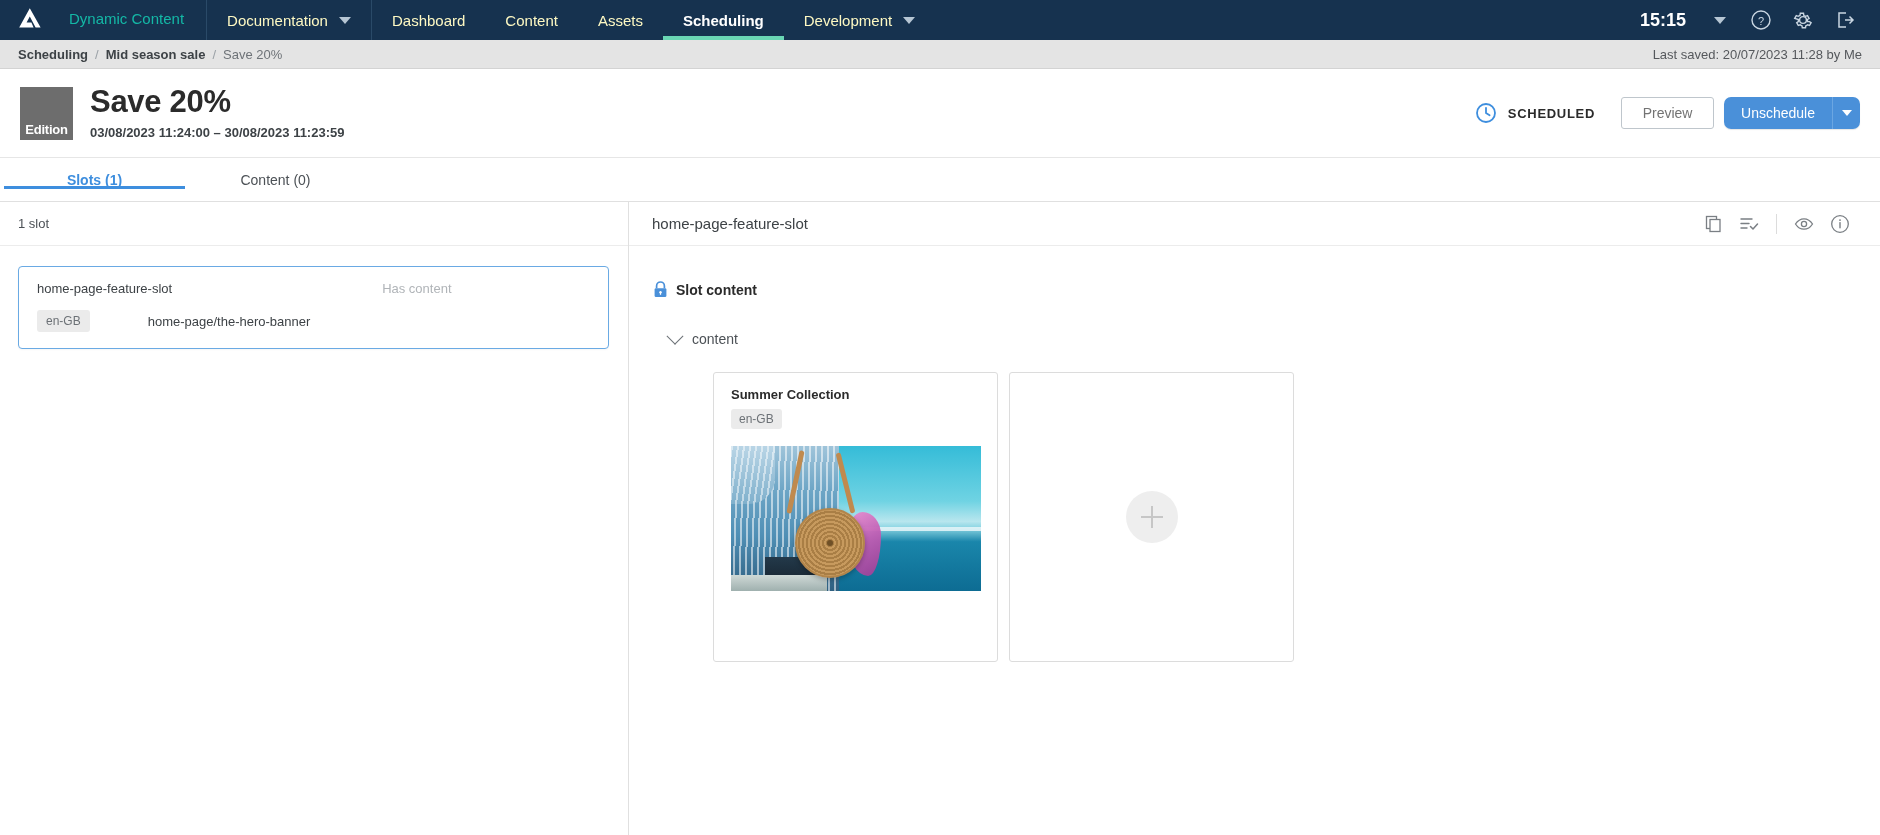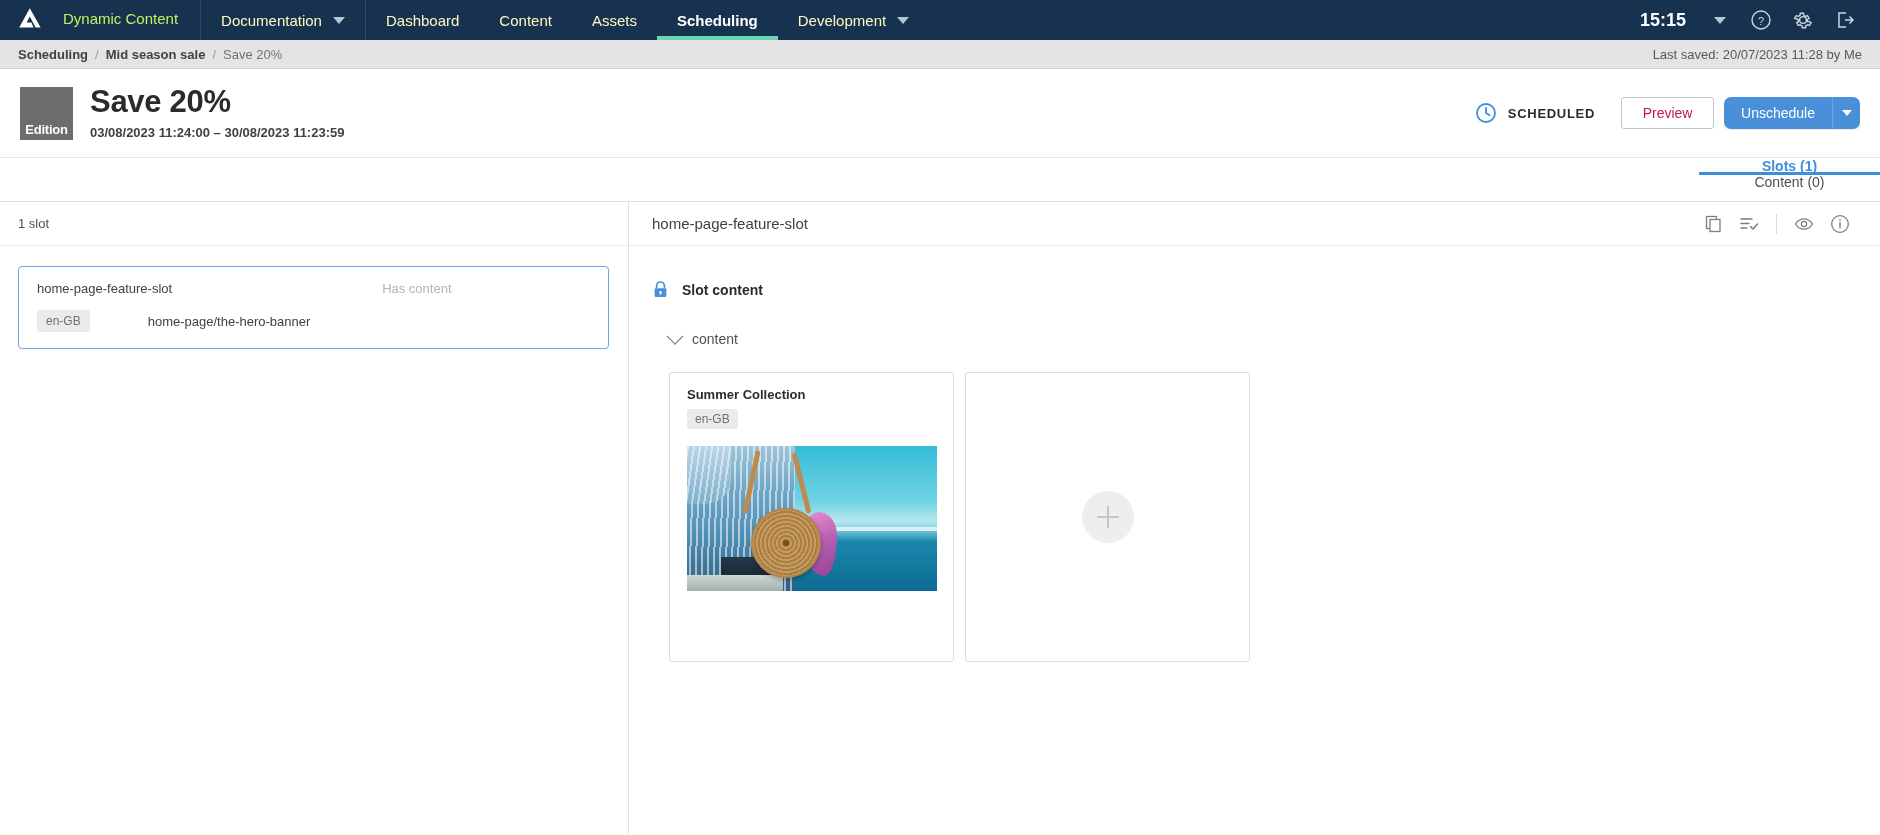--- a/index.html
+++ b/index.html
@@ -13,24 +13,24 @@
 
   
   .topnav {
     height: 40px;
     background: #16324f;
     display: flex;
     align-items: stretch;
     color: #dfe6ed;
   }
   .nav-brand {
-    display: flex; align-items: center; gap: 21px;
+    display: flex; align-items: center; gap: 27px;
     padding: 0 22px 4px 18px;
     border-right: 1px solid #2a4a68;
-    font-size: 15px; color: #bef264;
+    font-size: 15px; color: #14b8a6;
   }
   .nav-logo { width: 24px; height: 22px; display: block; }
   .nav-item {
     display: flex; align-items: center; gap: 11px;
     padding: 0 20px;
     font-size: 15px; color: #fef9c3;
     position: relative;
     cursor: pointer;
     white-space: nowrap;
   }
@@ -101,21 +101,21 @@
   }
   .head-right { margin-left: auto; display: flex; align-items: center; gap: 0; }
   .status-wrap { display: flex; align-items: center; gap: 11px; margin-right: 26px; }
   .status-text {
     font-size: 13px; font-weight: bold; color: #2b2b2b;
     letter-spacing: 0.7px;
   }
   .btn-preview {
     height: 32px; min-width: 93px;
     border: 1px solid #bfc6cc; border-radius: 3px;
-    background: #ffffff; color: #be185d;
+    background: #ffffff; color: #737373;
     font-size: 14px; font-family: inherit;
     display: flex; align-items: center; justify-content: center;
     cursor: pointer; padding: 0 16px;
     margin-right: 10px;
   }
   .split {
     display: flex; height: 32px; border-radius: 7px; overflow: hidden;
     box-shadow: 0 1px 1px rgba(0,0,0,0.10);
   }
   .split-main {
@@ -137,23 +137,22 @@
     border-left: 5px solid transparent;
     border-right: 5px solid transparent;
     border-top: 6px solid #ffffff;
   }
 
   
   .tabsbar {
     height: 44px;
     background: #ffffff;
     border-bottom: 1px solid #e0e0e0;
-    display: flex; align-items: flex-end;
-    padding-left: 10px;
-    flex-direction: column;
+    display: flex; align-items: center;
+    padding-left: 4px;
   }
   .tab {
     width: 181px;
     display: flex; align-items: center; justify-content: center;
     font-size: 14px; color: #4c5156;
     position: relative; cursor: pointer;
   }
   .tab.active { color: #3e8ede; font-weight: bold; }
   .tab.active:after {
     content: ""; position: absolute; left: 0; right: 0; bottom: -1px;
@@ -207,21 +206,21 @@
   .rp-icons { margin-left: auto; display: flex; align-items: center; gap: 0; }
   .rp-ico {
     width: 36px; height: 36px;
     display: flex; align-items: center; justify-content: center;
     cursor: pointer;
   }
   .rp-div { width: 1px; height: 20px; background: #dcdcdc; margin: 0 9px; }
 
   .rp-body { padding: 34px 0 0 0; overflow: hidden; }
   .sectionhead {
-    display: flex; align-items: center; gap: 13px;
+    display: flex; align-items: center; gap: 7px;
     padding-left: 23px;
   }
   .sec-title { font-size: 14px; font-weight: bold; color: #2b2b2b; }
   .content-row {
     display: flex; align-items: center; gap: 11px;
     padding-left: 40px; margin-top: 32px;
   }
   .content-label { font-size: 14px; color: #4c5156; }
   .chev {
     width: 12px; height: 12px;
@@ -231,20 +230,21 @@
   }
 
   .cards-row { display: flex; gap: 11px; padding-left: 40px; margin-top: 25px; }
   .content-card {
     width: 285px; height: 290px;
     border: 1px solid #dcdcdc; border-radius: 3px;
     background: #ffffff;
     padding: 14px 17px 0 17px;
     cursor: pointer;
     overflow: hidden;
+    margin-left: 44px;
   }
   .cc-title { font-size: 13px; font-weight: bold; color: #2b2b2b; }
   .cc-chip {
     display: inline-block;
     background: #ebebeb; color: #6c7176;
     font-size: 12px; border-radius: 3px;
     padding: 3px 8px; margin-top: 7px;
   }
   .thumb {
     width: 250px; height: 145px;

